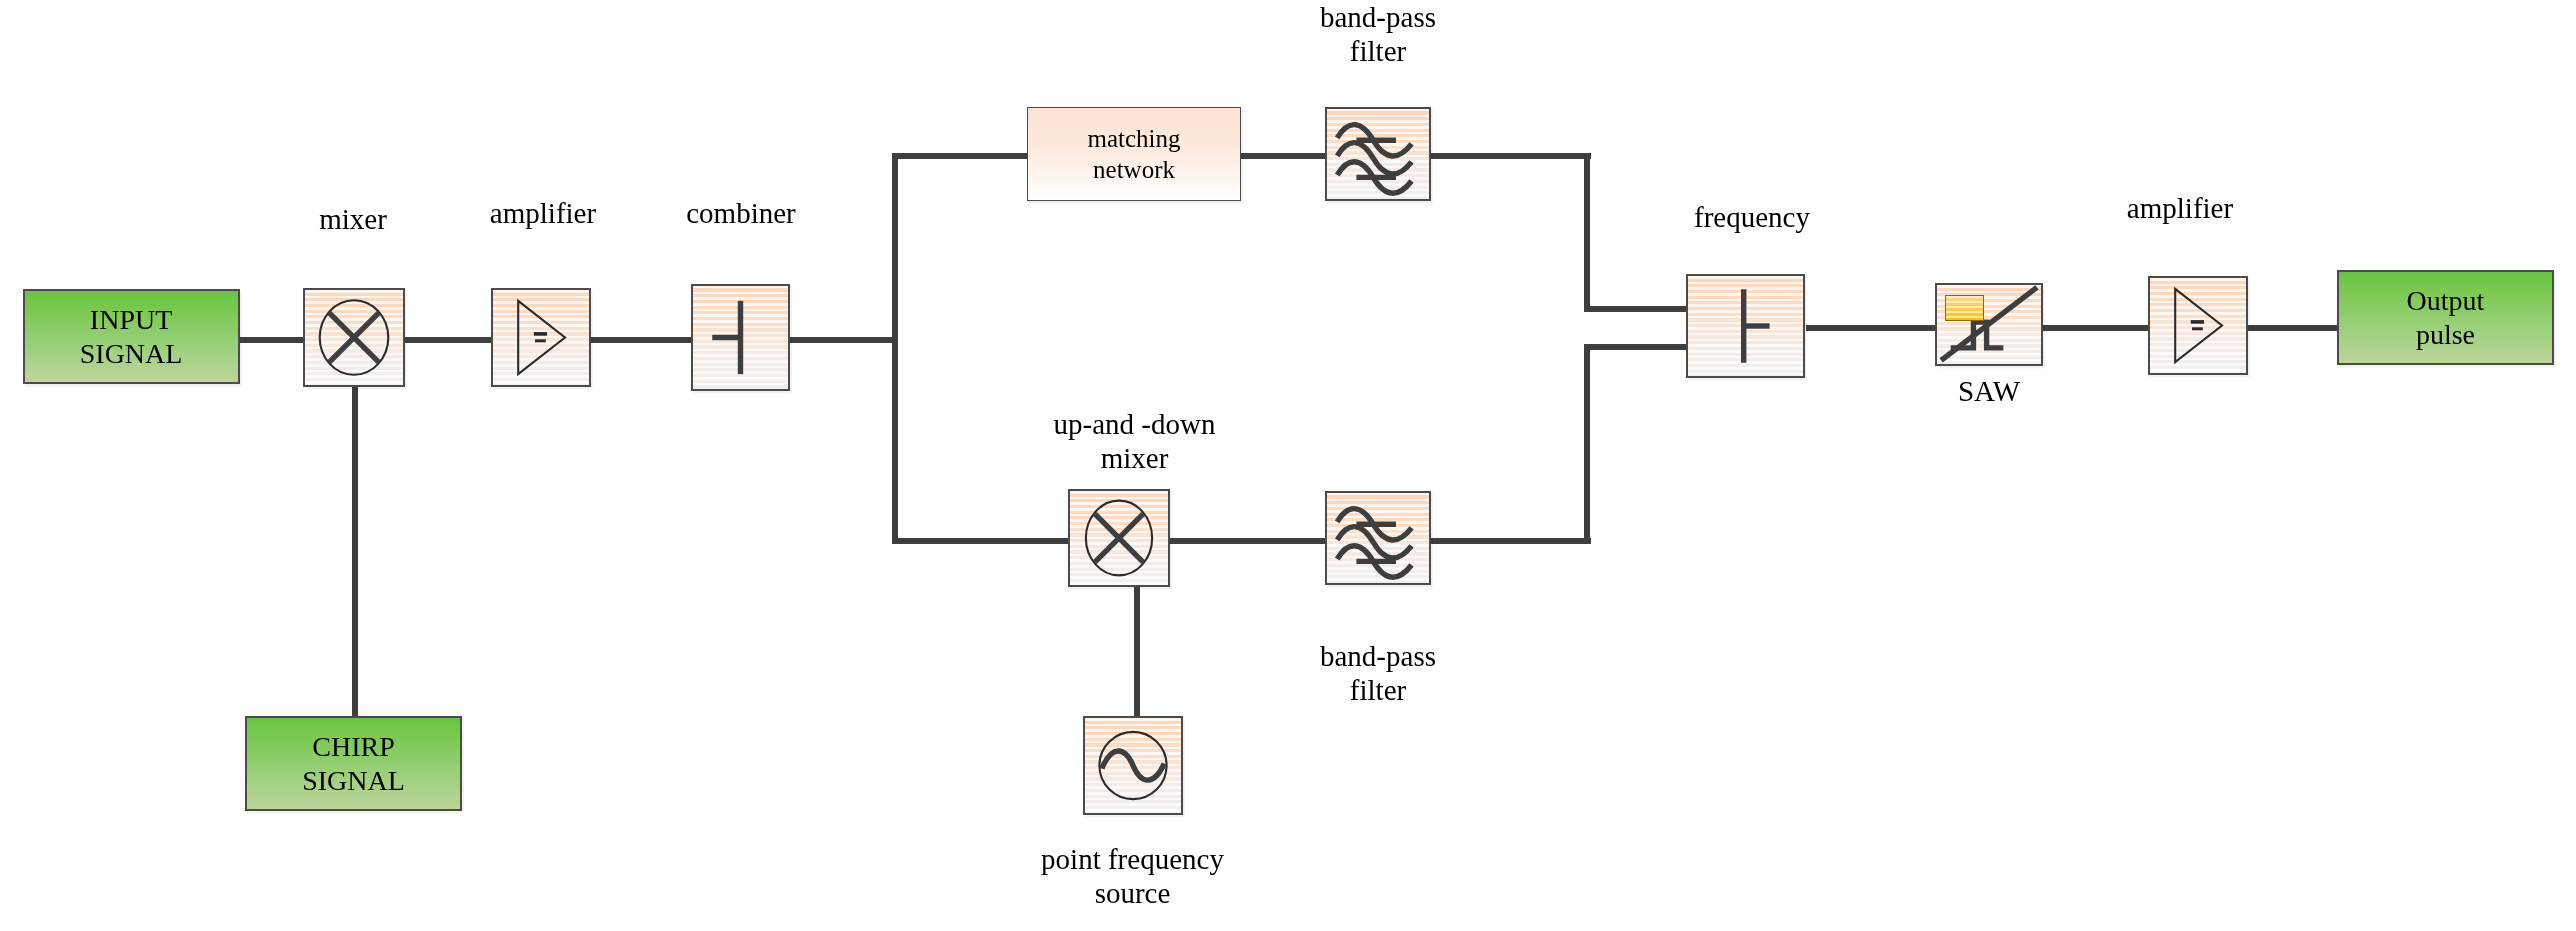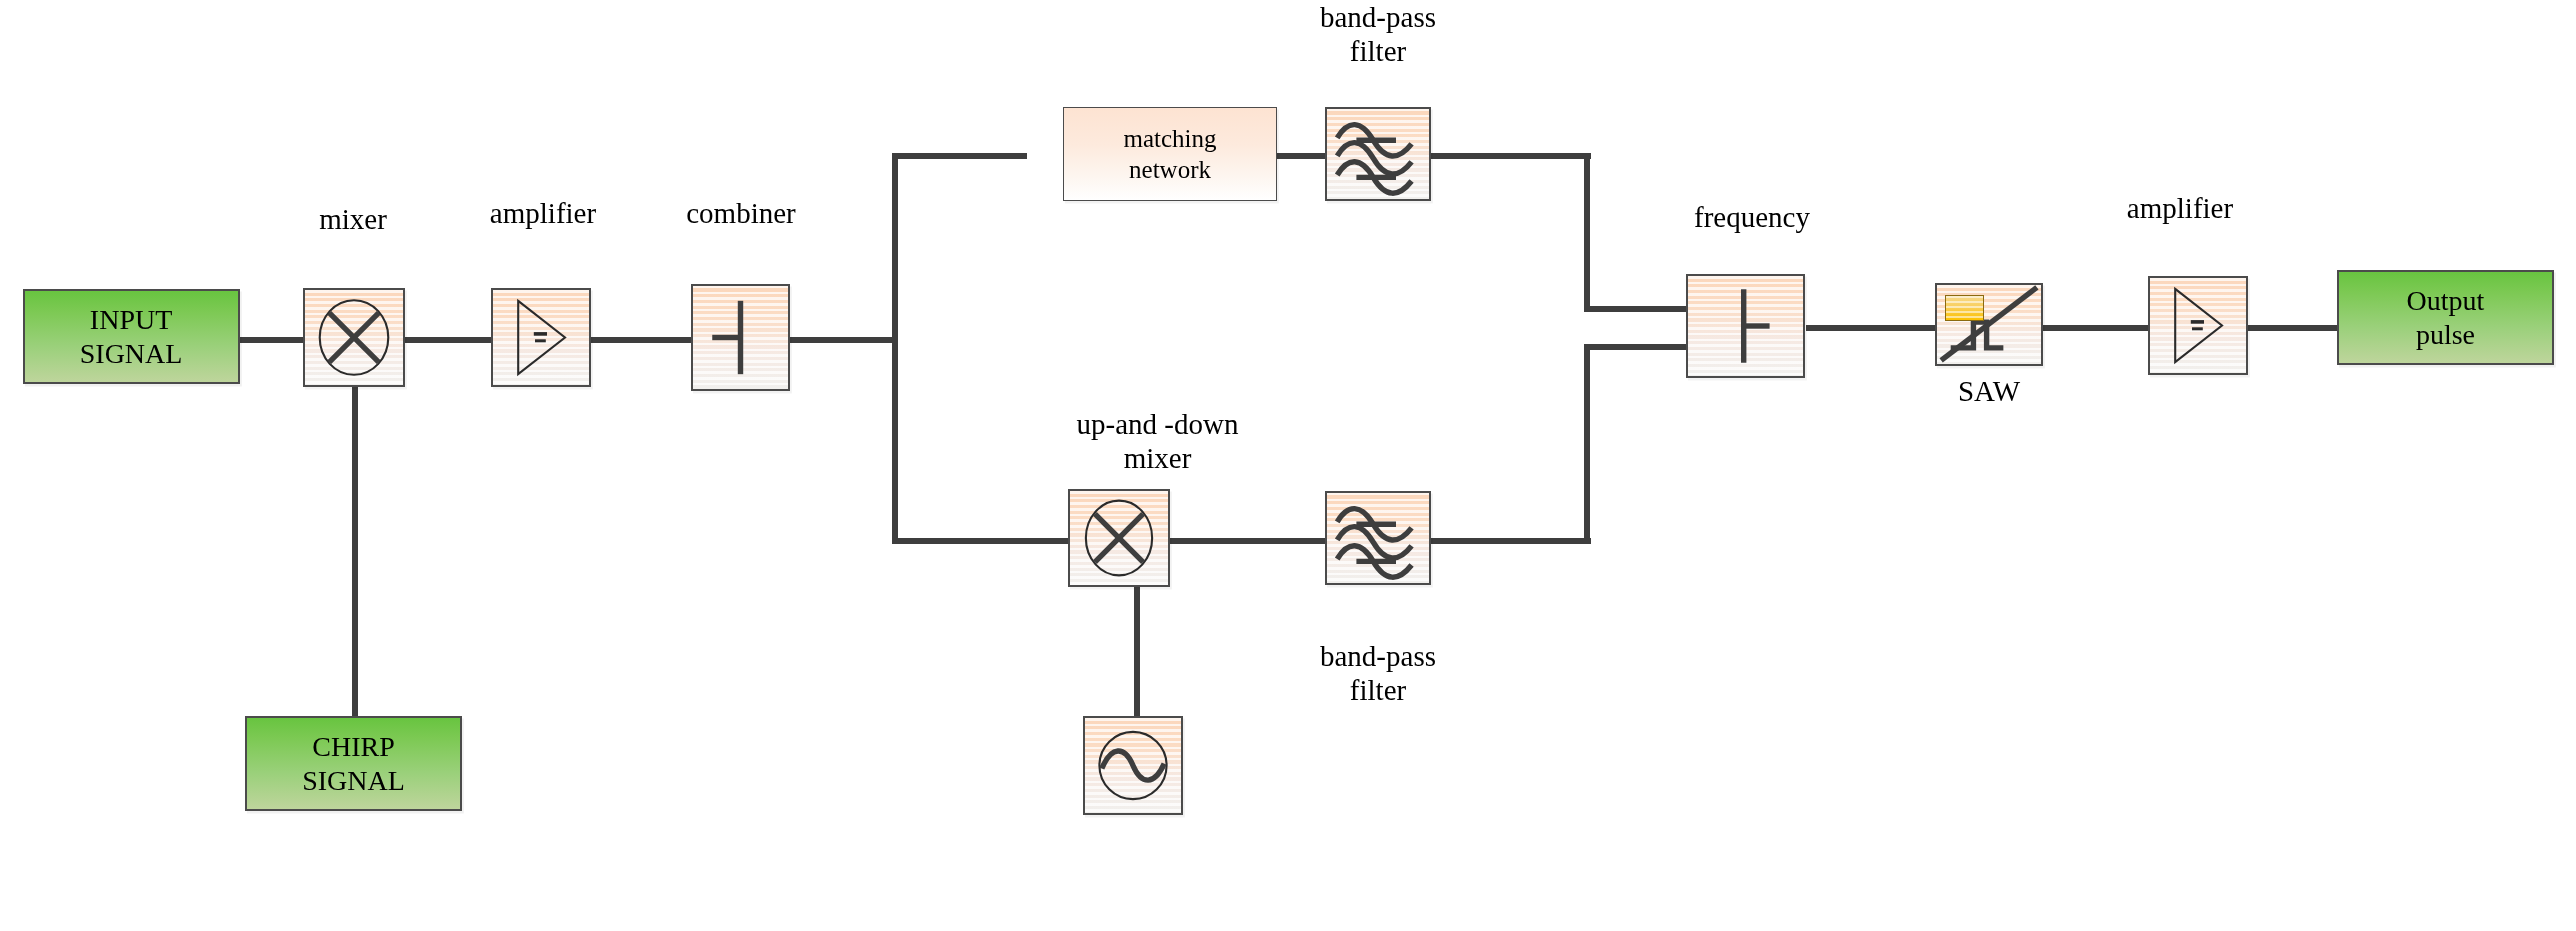--- a/index.html
+++ b/index.html
@@ -124,36 +124,36 @@
   </div>
 
   <div class="label" style="left:650px;top:196px;width:182px;">combiner</div>
   <div class="cbox" style="left:691px;top:284px;width:99px;height:107px;">
     <svg class="sym" viewBox="0 0 158 170">
       <line class="stroke" x1="79" y1="24" x2="79" y2="146" stroke-width="7"></line>
       <line class="stroke" x1="32" y1="85" x2="79" y2="85"></line>
     </svg>
   </div>
 
-  <div class="pbox" style="left:1027px;top:107px;width:214px;height:94px;margin-left:36px;">matching
+  <div class="pbox" style="left:1027px;top:107px;width:214px;height:94px;">matching
 network</div>
 
   <div class="label" style="left:1284px;top:0px;width:188px;">band-pass
 filter</div>
   <div class="cbox" style="left:1325px;top:107px;width:106px;height:94px;">
     <svg class="sym" viewBox="0 0 168 150">
       <path class="stroke" d="M16,48 C34,18 56,18 76,52 C96,86 118,86 140,58"></path>
       <line class="stroke" x1="48" y1="52" x2="114" y2="52"></line>
       <path class="stroke" d="M16,78 C34,48 56,48 76,82 C96,116 118,116 140,88"></path>
       <path class="stroke" d="M16,110 C34,80 56,80 76,114 C96,148 118,148 140,120"></path>
       <line class="stroke" x1="48" y1="114" x2="114" y2="114"></line>
     </svg>
   </div>
 
-  <div class="label" style="left:1032px;top:407px;width:251px;">up-and -down
+  <div class="label" style="left:1009px;top:407px;width:251px;">up-and -down
 mixer</div>
   <div class="cbox" style="left:1068px;top:489px;width:102px;height:98px;">
     <svg class="sym" viewBox="0 0 162 156">
       <ellipse class="thin" cx="81" cy="78" rx="55" ry="62"></ellipse>
       <line class="stroke" x1="41" y1="38" x2="121" y2="118"></line>
       <line class="stroke" x1="121" y1="38" x2="41" y2="118"></line>
     </svg>
   </div>
 
   <div class="cbox" style="left:1325px;top:491px;width:106px;height:94px;">
@@ -167,20 +167,22 @@
   </div>
   <div class="label" style="left:1284px;top:639px;width:188px;">band-pass
 filter</div>
 
   <div class="cbox" style="left:1083px;top:716px;width:100px;height:99px;">
     <svg class="sym" viewBox="0 0 160 158">
       <circle class="thin" cx="80" cy="79" r="56"></circle>
       <path class="stroke" d="M28,84 C44,46 66,46 80,79 C94,112 116,112 132,76" stroke-width="9"></path>
     </svg>
   </div>
+  <div class="label" style="left:1007px;top:842px;width:251px;">point frequency
+source</div>
 
   <div class="label" style="left:1658px;top:200px;width:188px;">frequency</div>
   <div class="cbox" style="left:1686px;top:274px;width:119px;height:104px;">
     <svg class="sym" viewBox="0 0 190 166">
       <line class="stroke" x1="92" y1="22" x2="92" y2="144" stroke-width="7"></line>
       <line class="stroke" x1="92" y1="83" x2="135" y2="83"></line>
     </svg>
   </div>
 
   <div class="cbox" style="left:1935px;top:283px;width:108px;height:83px;">

